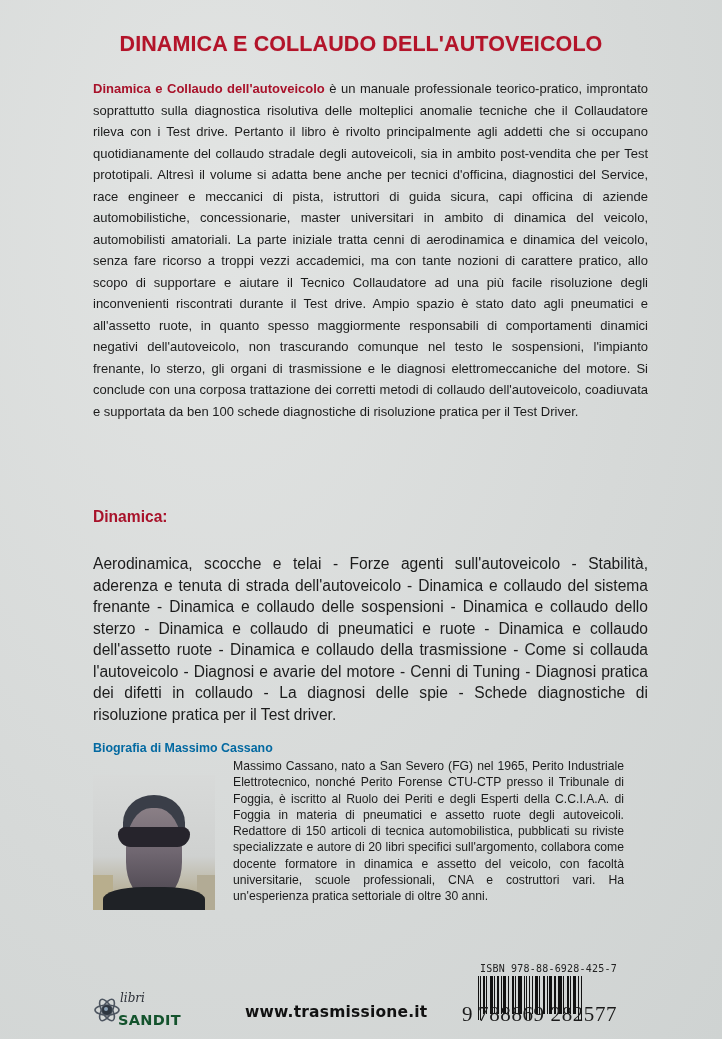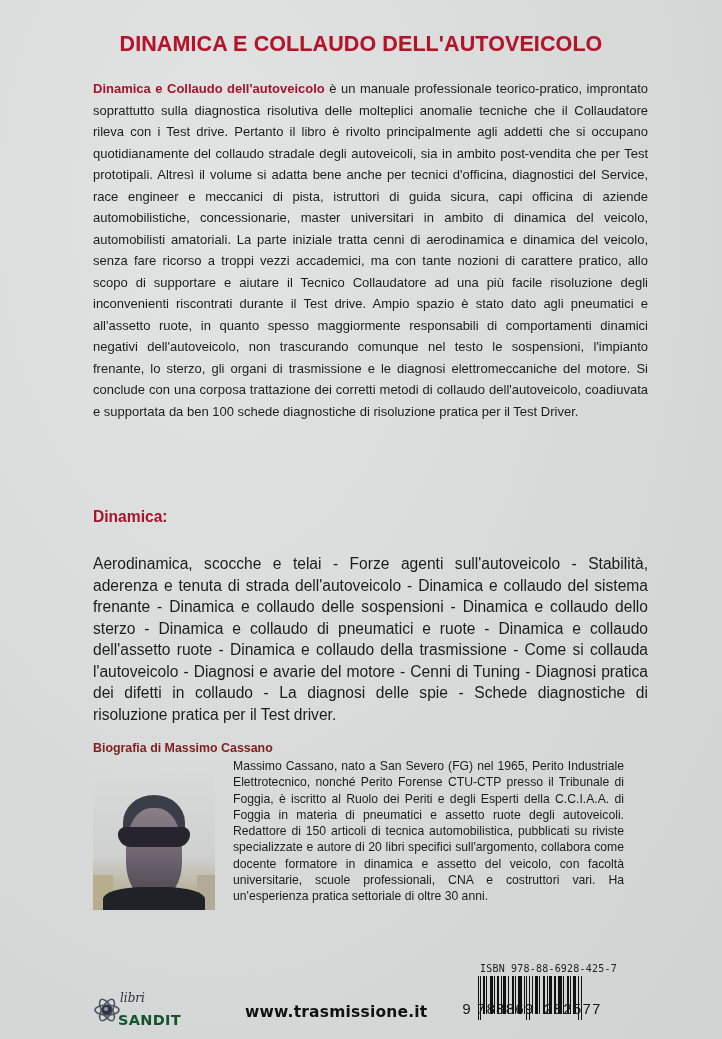--- a/index.html
+++ b/index.html
@@ -25,21 +25,21 @@
     .contents-head {
       position: absolute; left: 93px; top: 508px;
       font-size: 15.6px; font-weight: bold; color: #a8122a;
     }
     .contents {
       position: absolute; left: 93px; top: 529px; width: 555px;
       font-size: 15.6px; line-height: 21.5px; text-align: justify; margin-top: 24px;
     }
     .bio-head {
       position: absolute; left: 93px; top: 741px;
-      font-size: 12.4px; font-weight: bold; color: #7f1d1d;
+      font-size: 12.4px; font-weight: bold; color: #0369a1;
     }
     .bio {
       position: absolute; left: 233px; top: 758px; width: 391px;
       font-size: 12.2px; line-height: 16.3px; text-align: justify;
     }
     .bio b { font-weight: normal; }
     .photo {
       position: absolute; left: 93px; top: 775px; width: 122px; height: 135px;
       background: linear-gradient(180deg, #d8dad9 0%, #cfd1d0 60%, #b9b39e 85%, #8f8a75 100%);
       overflow: hidden;
@@ -91,21 +91,21 @@
       font-family: "DejaVu Sans Mono", monospace; font-size: 10px; color: #222; letter-spacing: 0.2px;
     }
     .barcode {
       position: absolute; left: 478px; top: 976px; width: 140px; height: 44px;
       display: flex; align-items: flex-start;
     }
     .barcode .bar { background: #111; height: 38px; margin-right: 1px; }
     .barcode .bar.g { height: 44px; }
     .barnum {
       position: absolute; left: 462px; top: 1002px; width: 160px;
-      font-family: Liberation Mono, monospace; font-size: 15px; color: #1a1a1a; letter-spacing: 0.6px;
+      font-family: Liberation Serif, serif; font-size: 21px; color: #1a1a1a; letter-spacing: 0.6px;
     }
     .barnum span.first { margin-right: 5px; }
   </style>
 </head>
 <body>
 
 <div>
 
   <div class="title">DINAMICA E COLLAUDO DELL'AUTOVEICOLO</div>
 

